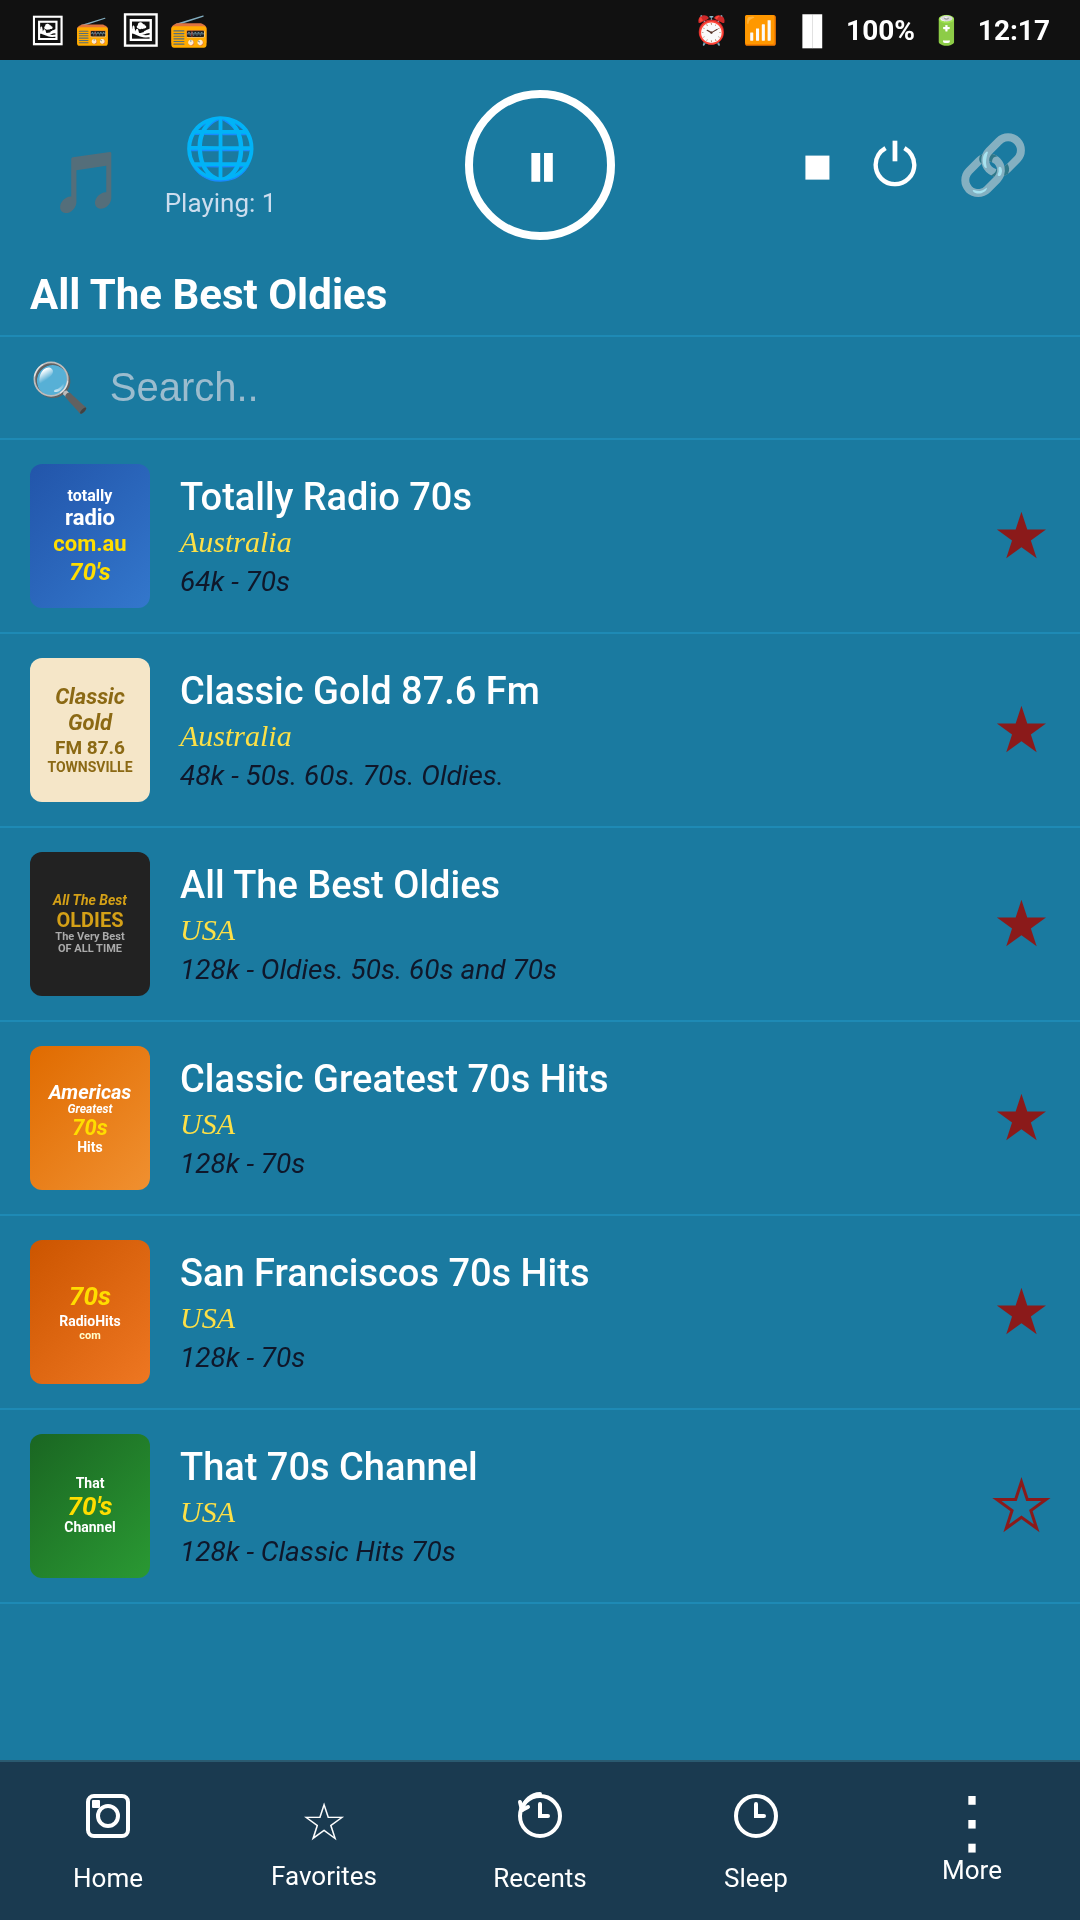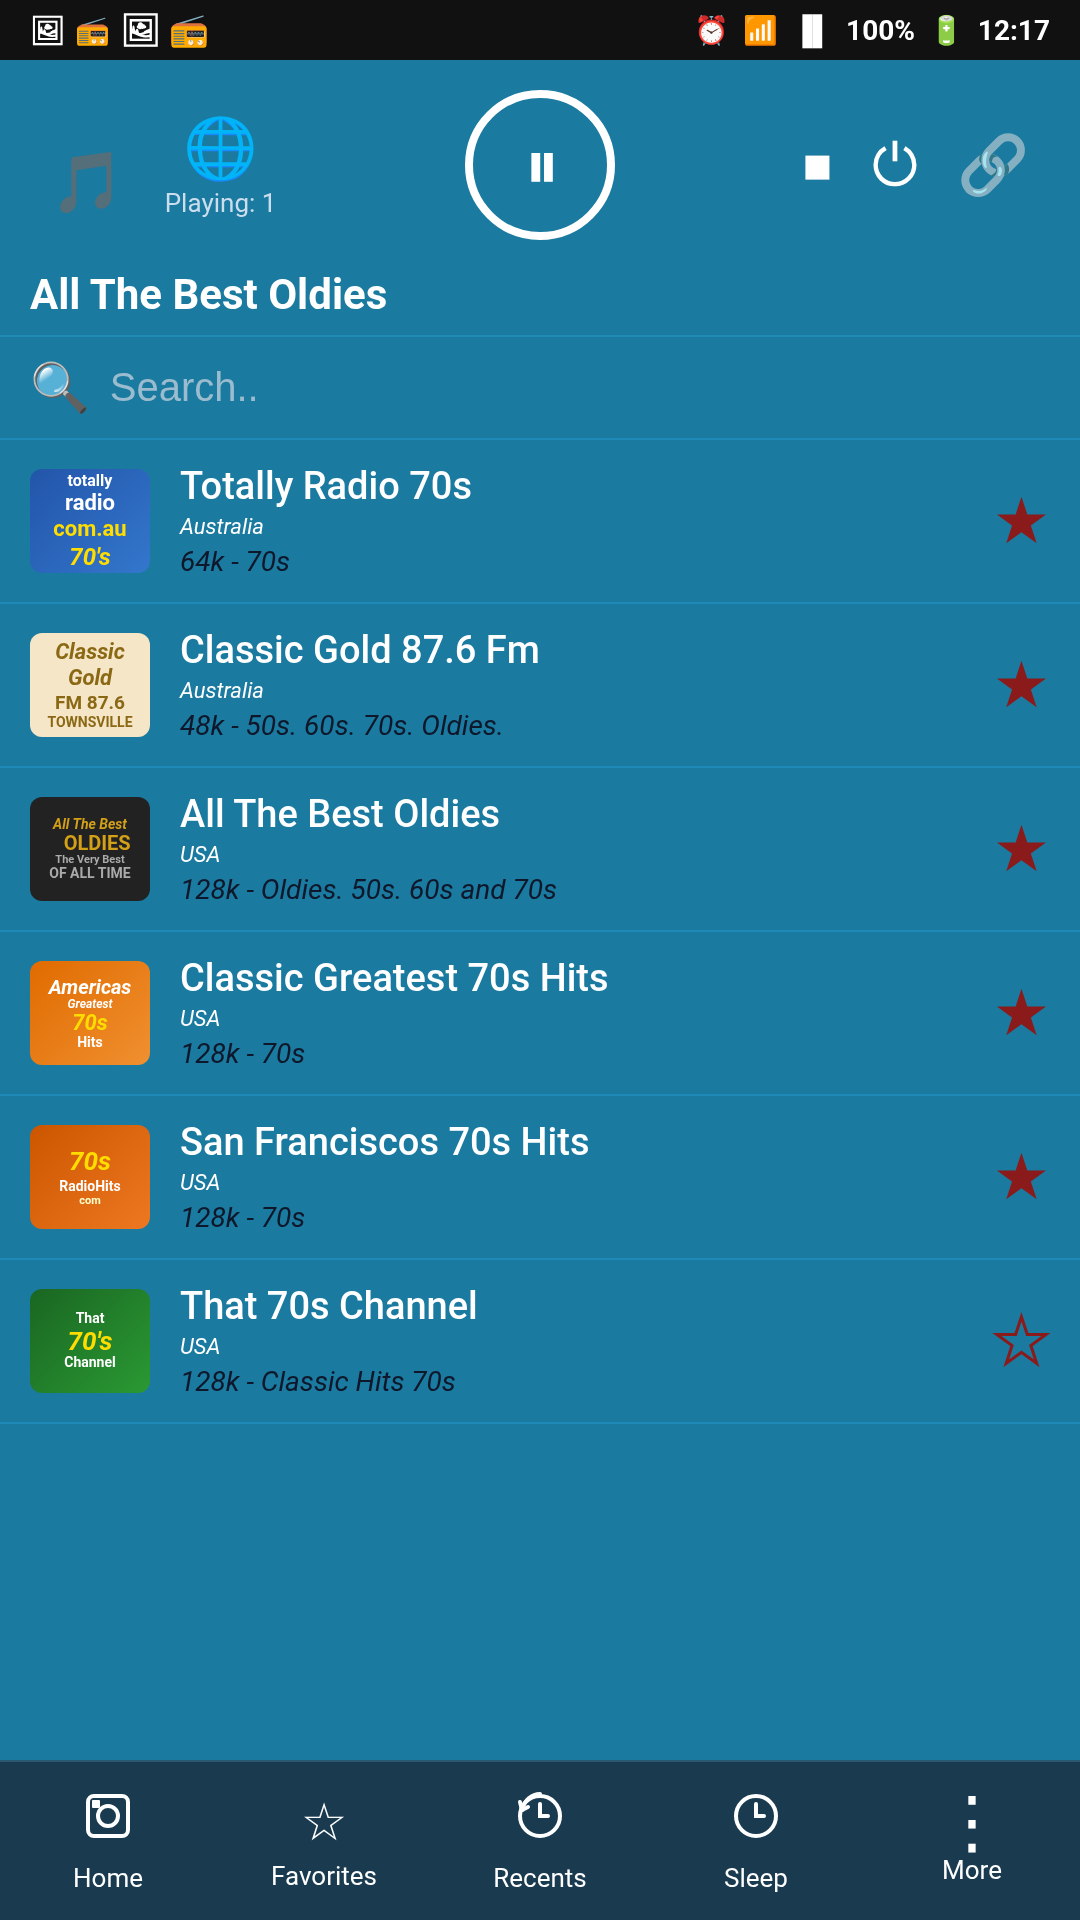--- a/index.html
+++ b/index.html
@@ -143,45 +143,46 @@
 
     .station-item {
       display: flex;
       align-items: center;
       padding: 24px 30px;
       border-bottom: 2px solid #1e8ab5;
       cursor: pointer;
     }
     .station-logo {
       width: 120px;
-      height: 104px;
+      height: 144px;
       border-radius: 12px;
       margin-right: 30px;
       flex-shrink: 0;
       display: flex;
       align-items: center;
       justify-content: center;
       font-size: 22px;
       font-weight: bold;
       overflow: hidden;
     }
     .station-info {
       flex: 1;
     }
     .station-name {
       font-size: 38px;
       font-weight: 500;
       color: #fff;
       margin-bottom: 6px;
     }
     .station-country {
-      font-size: 22px;
-      color: #ffffff;
+      font-size: 30px;
+      color: #fde047;
       font-style: italic;
       margin-bottom: 6px;
+      font-family: Liberation Serif, serif;
     }
     .station-meta {
       font-size: 28px;
       color: #0f172a;
       font-style: italic;
     }
     .star-icon {
       font-size: 64px;
       color: #8b1a1a;
       flex-shrink: 0;
@@ -327,23 +328,23 @@
       <div class="station-country">Australia</div>
       <div class="station-meta">48k - 50s. 60s. 70s. Oldies.</div>
     </div>
     <span class="star-icon">★</span>
   </div>
 
   <div class="station-item">
     <div class="station-logo logo-oldies">
       <div style="text-align:center; color:#d4a017; line-height:1.1;">
         <div style="font-size:14px; font-style:italic;">All The Best</div>
-        <div style="font-size:20px; font-weight:bold;text-align:right;">OLDIES</div>
+        <div style="font-size:20px; font-weight:bold;">OLDIES</div>
         <div style="font-size:11px; color:#aaa;">The Very Best</div>
-        <div style="font-size:14px; color:#aaa;">OF ALL TIME</div>
+        <div style="font-size:11px; color:#aaa;">OF ALL TIME</div>
       </div>
     </div>
     <div class="station-info">
       <div class="station-name">All The Best Oldies</div>
       <div class="station-country">USA</div>
       <div class="station-meta">128k - Oldies. 50s. 60s and 70s</div>
     </div>
     <span class="star-icon">★</span>
   </div>
 

